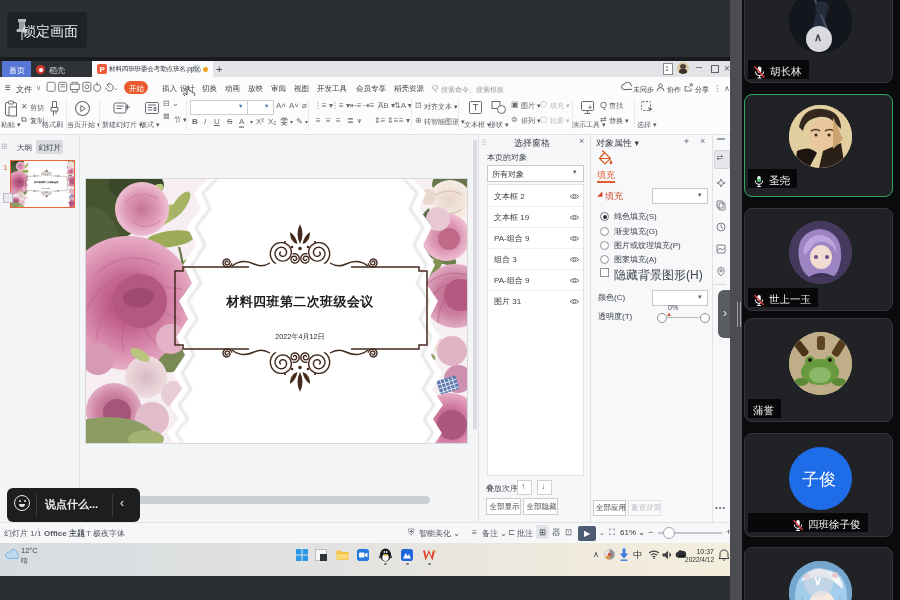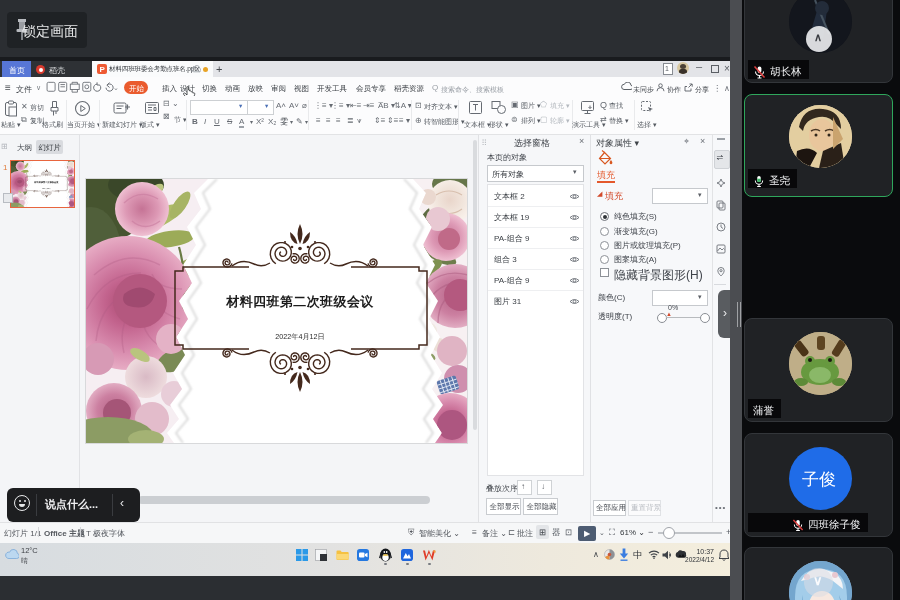--- a/index.html
+++ b/index.html
@@ -696,20 +696,41 @@
       <div class="lbl" style="top:74px;">
         <svg width="12" height="14" viewBox="0 0 13 14">
           <rect x="4.6" y="1.5" width="3.8" height="6.5" rx="1.9" fill="#fff"></rect>
           <rect x="4.6" y="4.5" width="3.8" height="3.5" fill="#3fba6a"></rect>
           <path d="M2.5 6.5a4 4 0 0 0 8 0M6.5 11v2M4.5 13h4" stroke="#fff" stroke-width="1.1" fill="none"></path>
         </svg>
         <span>圣尧</span>
       </div>
     </div>
 
+    <div class="card" style="top:208px;">
+      <div class="av" style="top:12px;background:#4e4268;">
+        <svg width="63" height="63">
+            <rect width="63" height="63" fill="#453a5e"></rect>
+          <path d="M10 38 Q6 12 30 8 Q54 10 52 38 Q50 52 44 56 L20 56 Q12 50 10 38z" fill="#9d85c4"></path>
+          <path d="M14 30 Q18 14 32 14 Q46 16 48 32 L44 26 Q36 18 26 22 L16 34z" fill="#bda6de"></path>
+          <ellipse cx="32" cy="36" rx="11" ry="12" fill="#f2ddd2"></ellipse>
+          <circle cx="27" cy="36" r="2" fill="#6a4a8c"></circle>
+            <circle cx="38" cy="36" r="2" fill="#6a4a8c"></circle>
+          <path d="M20 56 Q32 48 46 56z" fill="#3d3356"></path>
+        </svg>
+      </div>
+      <div class="lbl" style="top:79px;">
+        <svg width="12" height="14" viewBox="0 0 13 14">
+          <rect x="4.6" y="1.5" width="3.8" height="6.5" rx="1.9" fill="#fff"></rect>
+          <path d="M2.5 6.5a4 4 0 0 0 8 0M6.5 11v2M4.5 13h4" stroke="#fff" stroke-width="1.1" fill="none"></path>
+          <path d="M1.5 1.5l10 11" stroke="#e03e3e" stroke-width="1.5"></path>
+        </svg>
+        <span>世上一玉</span>
+      </div>
+    </div>
 
     <div class="card" style="top:318px;height:104px;">
       <div class="av" style="top:13px;background:#c2b089;">
         <svg width="63" height="63">
             <rect width="63" height="63" fill="#bfae88"></rect>
           <rect x="8" y="8" width="8" height="17" rx="3" fill="#4a3317" transform="rotate(-38 12 16)"></rect>
           <rect x="46" y="7" width="8" height="18" rx="3" fill="#543c1d" transform="rotate(32 50 16)"></rect>
           <rect x="28" y="4" width="8" height="14" rx="3" fill="#5e4522"></rect>
           <ellipse cx="31" cy="40" rx="19" ry="13" fill="#67993f"></ellipse>
           <ellipse cx="31" cy="43" rx="11" ry="8" fill="#8ab868"></ellipse>

